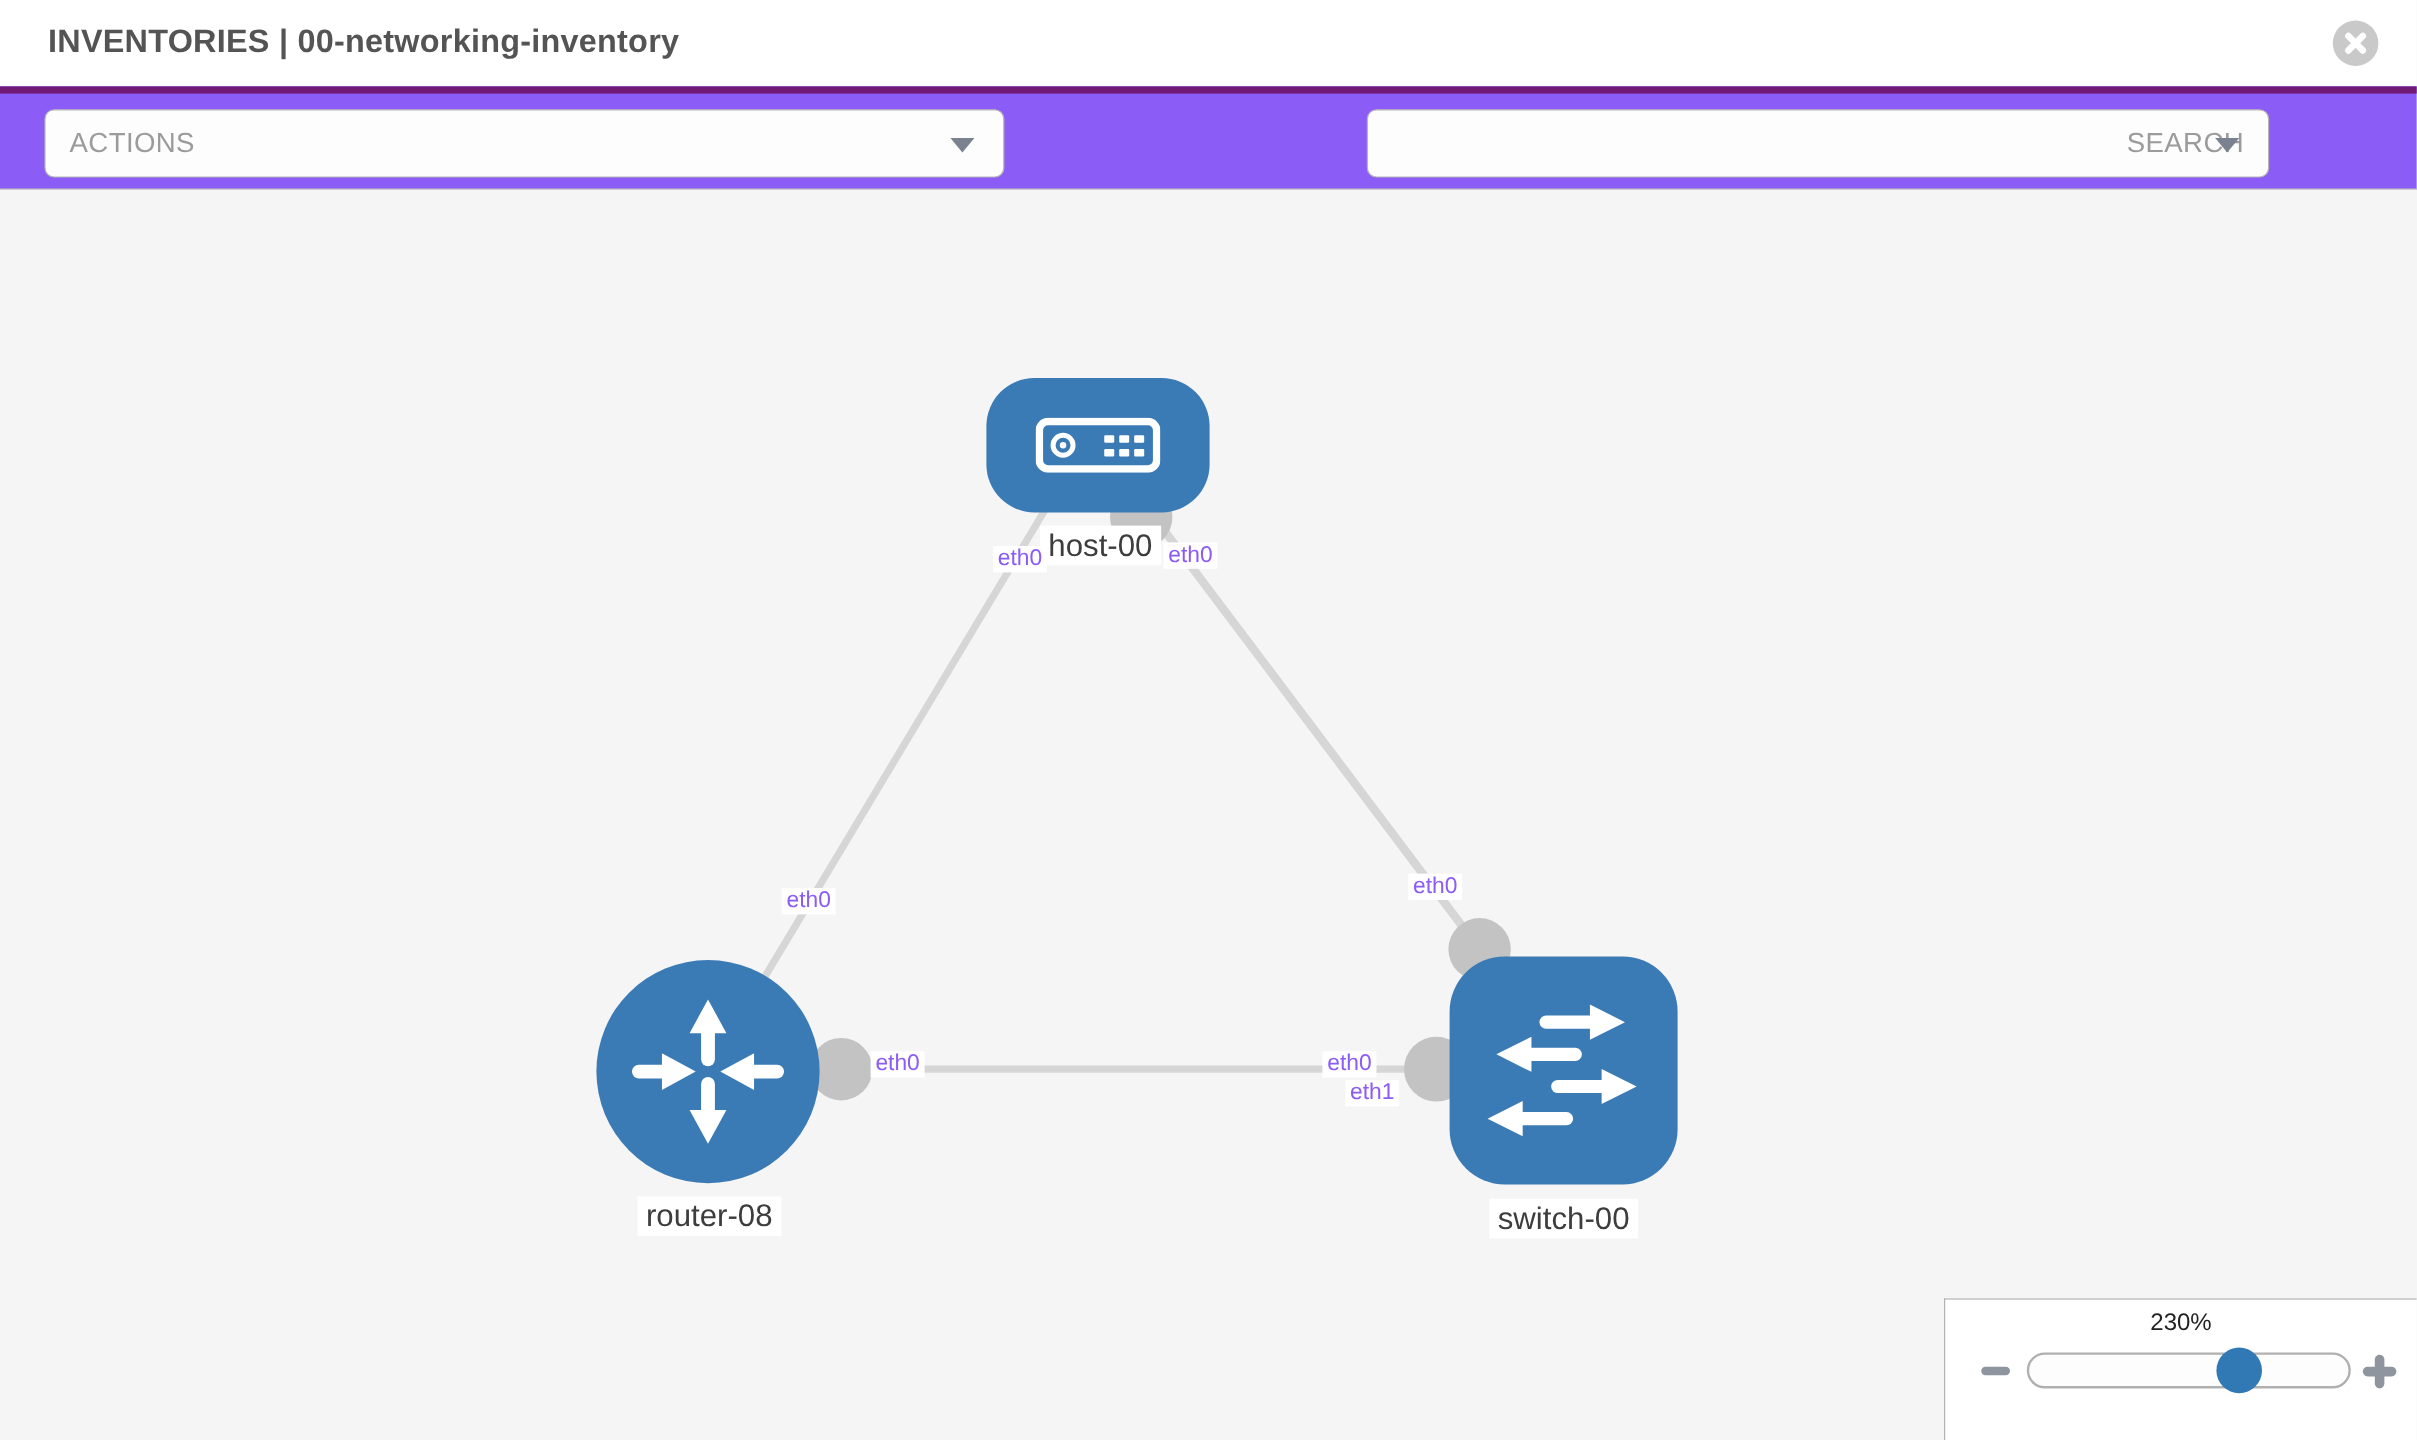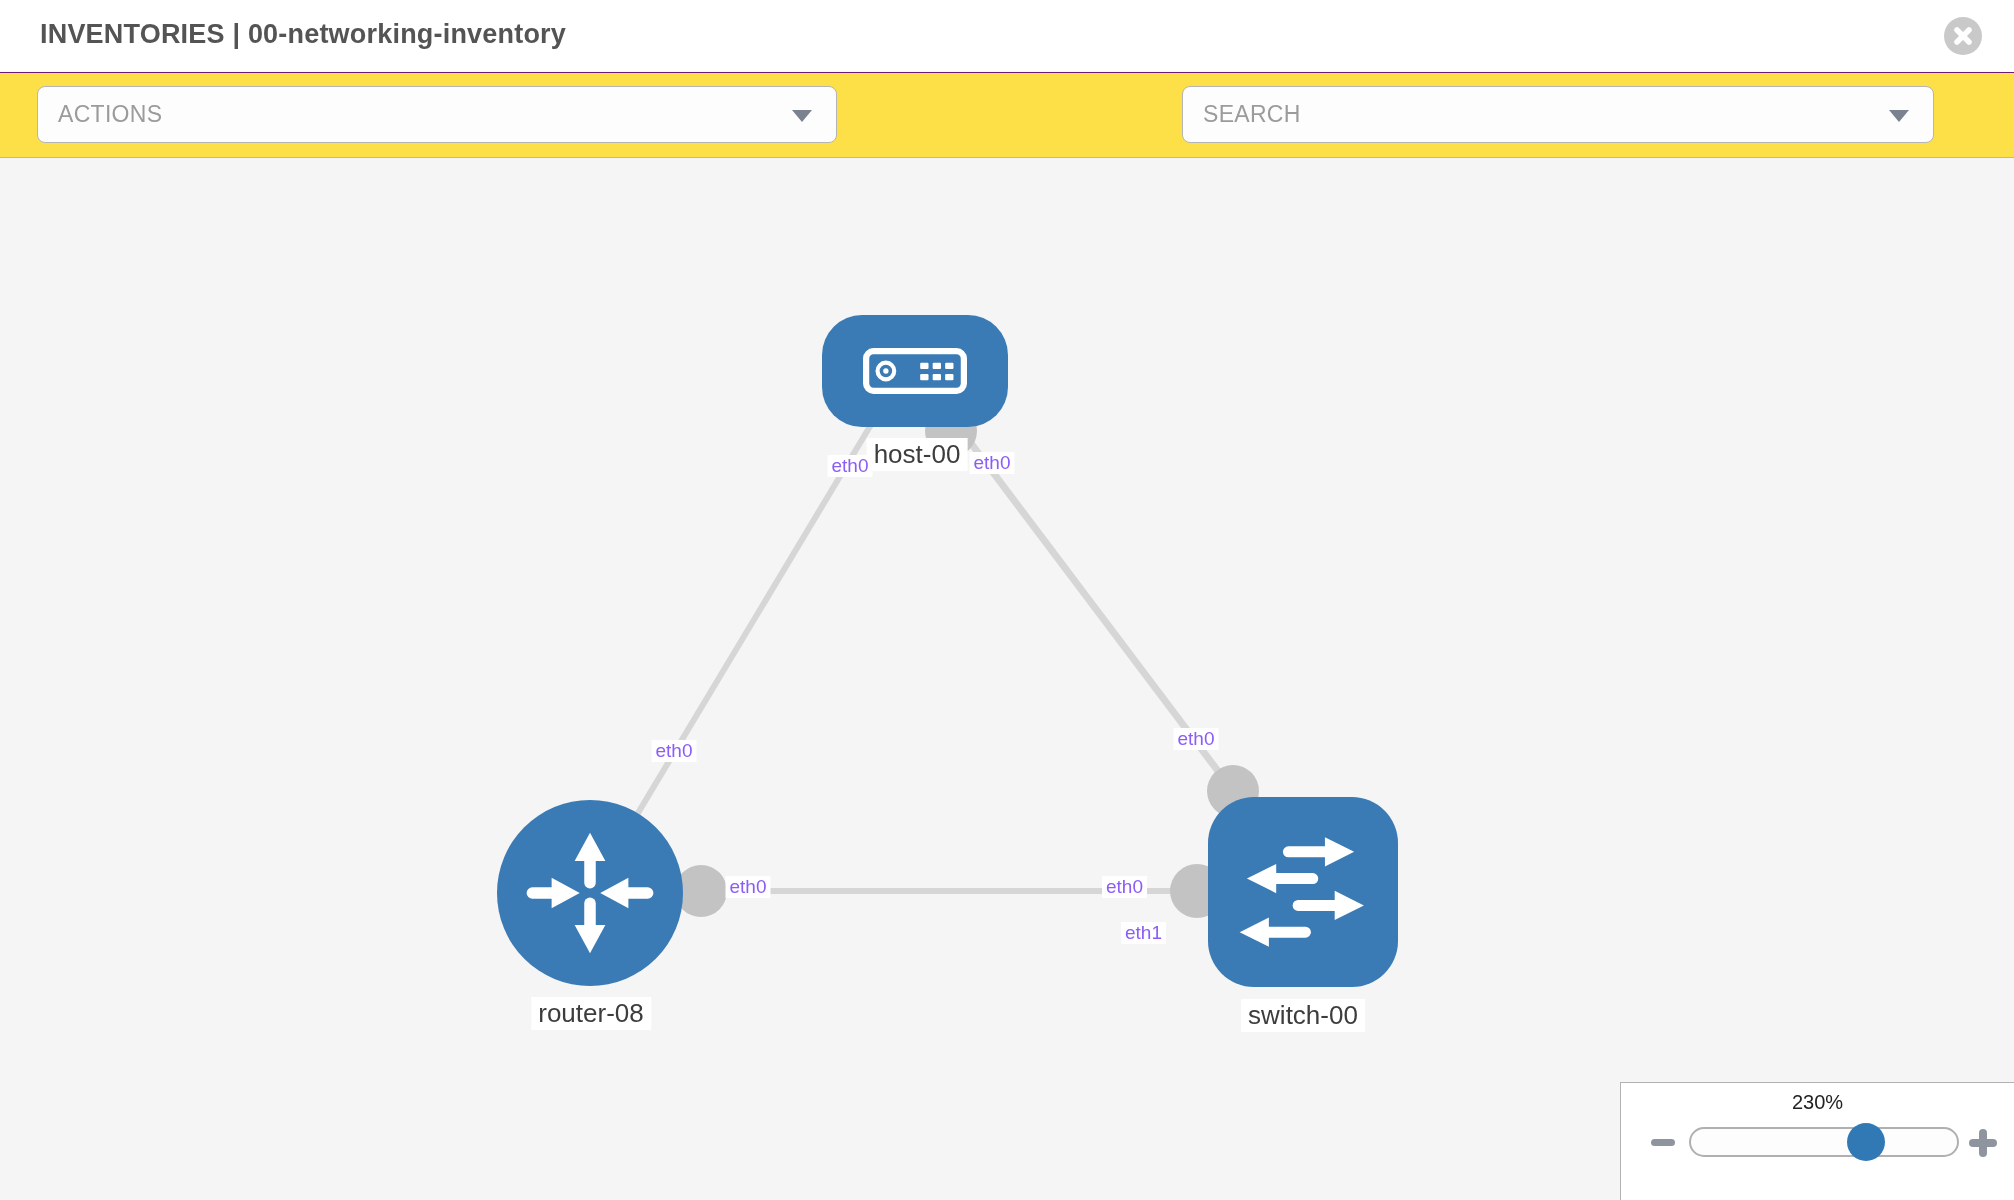--- a/index.html
+++ b/index.html
@@ -7,24 +7,24 @@
   body { font-family:"Liberation Sans", sans-serif; background:#f5f5f5; position:relative; }
 
   .app { position:absolute; inset:0; width:2014px; height:1200px; background:#f5f5f5;padding-left:16px; }
 
   
   .header { position:absolute; top:0; left:0; width:2014px; height:72px; background:#ffffff; }
   .page-title { position:absolute; left:40px; top:19px; font-size:27px; font-weight:700; color:#545454; letter-spacing:0.2px; }
   .close-btn { position:absolute; right:32px; top:17px; width:38px; height:38px; border-radius:50%; background:#c9c9c9; cursor:pointer; display:flex; align-items:center; justify-content:center; }
 
   
-  .toolbar { position:absolute; top:72px; left:0; width:2014px; height:86px; background:#fde047; border-top:1px solid #701a75; border-bottom:1px solid #b7b7b7; }
+  .toolbar { position:absolute; top:72px; left:0; width:2014px; height:86px; background:#8b5cf6; border-top:6px solid #701a75; border-bottom:1px solid #b7b7b7; }
   .dropdown { position:absolute; top:13px; height:57px; background:#fdfdfd; border:1px solid #b5b5b5; border-radius:8px; display:flex; align-items:center; padding:0 20px; cursor:pointer; }
   .dropdown-actions { left:37px; width:800px; }
-  .dropdown-search { left:1182px; width:752px; }
+  .dropdown-search { left:1139px; width:752px;justify-content:flex-end; }
   .dropdown-label { font-size:23px; color:#9b9b9b; letter-spacing:0.3px; }
   .caret { position:absolute; right:24px; top:23px; width:0; height:0; border-left:10px solid transparent; border-right:10px solid transparent; border-top:12px solid #79828e; }
   .tool-btn { position:absolute; top:94px; width:46px; height:46px; background:transparent; border:none; cursor:pointer; padding:0; }
   .tool-btn-wrench { left:1042px; }
   .tool-btn-key { left:1112px; }
 
   
   .canvas { position:absolute; top:158px; left:0; width:2014px; height:1042px; background:#f5f5f5; }
   .links-svg { position:absolute; top:0; left:0; width:2014px; height:1200px; pointer-events:none; }
   .links-svg .clickable { pointer-events:auto; cursor:pointer; }
@@ -159,21 +159,21 @@
   <div class="node-label" style="left:917px; top:438px;text-align:center;">host-00</div>
   <div class="node-label" style="left:591px; top:997px;">router-08</div>
   <div class="node-label" style="left:1303px; top:999px;">switch-00</div>
 
   <div class="iface-label centered" style="left:850px; top:455px;">eth0</div>
   <div class="iface-label centered" style="left:992px; top:452px;">eth0</div>
   <div class="iface-label centered" style="left:674px; top:740px;">eth0</div>
   <div class="iface-label centered" style="left:1196px; top:728px;">eth0</div>
   <div class="iface-label centered" style="left:748px; top:876px;">eth0</div>
   <div class="iface-label" style="left:1102px; top:876px;">eth0</div>
-  <div class="iface-label" style="left:1121px; top:922px;">eth1</div>
+  <div class="iface-label" style="left:1121px; top:900px;">eth1</div>
 
   <div class="zoom-panel">
     <div class="zoom-percent">230%</div>
     <div class="zoom-minus"></div>
     <div class="zoom-track">
       <div class="zoom-handle"></div>
     </div>
     <div class="zoom-plus"></div>
   </div>
 

